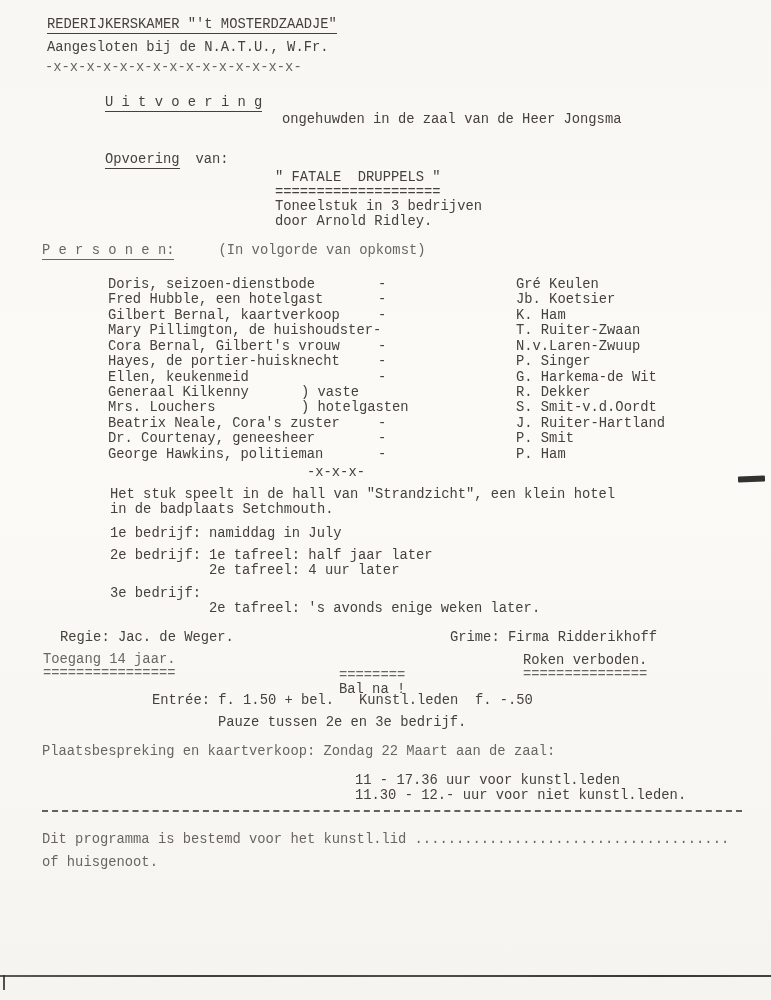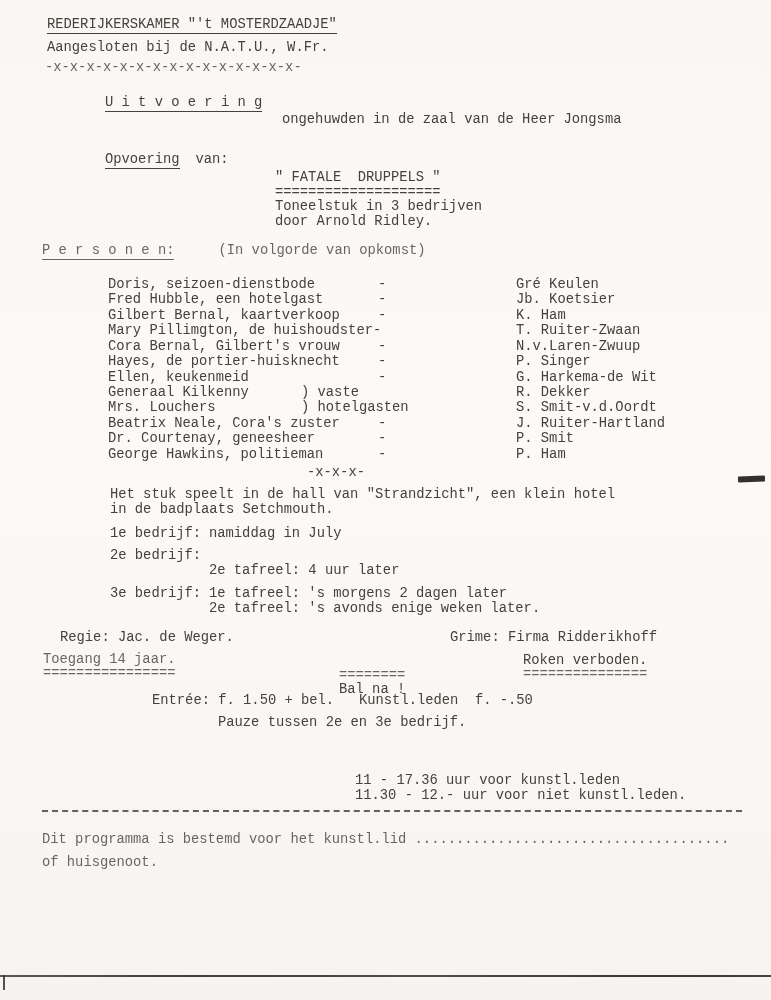--- a/index.html
+++ b/index.html
@@ -138,39 +138,40 @@
 
   <div class="t" style="left:307px;top:465px">-x-x-x-</div>
 
   <div class="t" style="left:110px;top:487px">Het stuk speelt in de hall van "Strandzicht", een klein hotel</div>
   <div class="t" style="left:110px;top:502px">in de badplaats Setchmouth.</div>
 
   <div class="t" style="left:110px;top:526px">1e bedrijf:</div>
   <div class="t" style="left:209px;top:526px">namiddag in July</div>
 
   <div class="t" style="left:110px;top:548px">2e bedrijf:</div>
+  <div class="t" style="left:209px;top:548px">1e tafreel: half jaar later</div>
   <div class="t" style="left:209px;top:563px">2e tafreel: 4 uur later</div>
 
   <div class="t" style="left:110px;top:586px">3e bedrijf:</div>
-  <div class="t" style="left:209px;top:586px">1e tafreel: 's morgens 2 dagen later</div>
   <div class="t" style="left:209px;top:601px">2e tafreel: 's avonds enige weken later.</div>
 
   <div class="t" style="left:60px;top:630px">Regie: Jac. de Weger.</div>
   <div class="t" style="left:450px;top:630px">Grime: Firma Ridderikhoff</div>
 
   <div class="t dim" style="left:43px;top:652px">Toegang 14 jaar.</div>
   <div class="t dim" style="left:43px;top:666px">================</div>
   <div class="t" style="left:339px;top:682px">Bal na !</div>
   <div class="t dim" style="left:339px;top:668px">========</div>
   <div class="t" style="left:523px;top:653px">Roken verboden.</div>
   <div class="t dim" style="left:523px;top:667px">===============</div>
 
   <div class="t" style="left:152px;top:693px">Entrée: f. 1.50 + bel.   Kunstl.leden  f. -.50</div>
   <div class="t" style="left:218px;top:715px">Pauze tussen 2e en 3e bedrijf.</div>
 
+  <div class="t dim" style="left:42px;top:744px">Plaatsbespreking en kaartverkoop: Zondag 22 Maart aan de zaal:</div>
   <div class="t" style="left:355px;top:773px">11 - 17.36 uur voor kunstl.leden</div>
   <div class="t" style="left:355px;top:788px">11.30 - 12.- uur voor niet kunstl.leden.</div>
 
   <div class="typed-divider"></div>
   <div class="t dim" style="left:42px;top:832px">Dit programma is bestemd voor het kunstl.lid ......................................</div>
   <div class="t dim" style="left:42px;top:855px">of huisgenoot.</div>
 
   <div class="margin-smudge"></div>
   <div class="edge-line"></div>
   <div class="edge-tick"></div>

